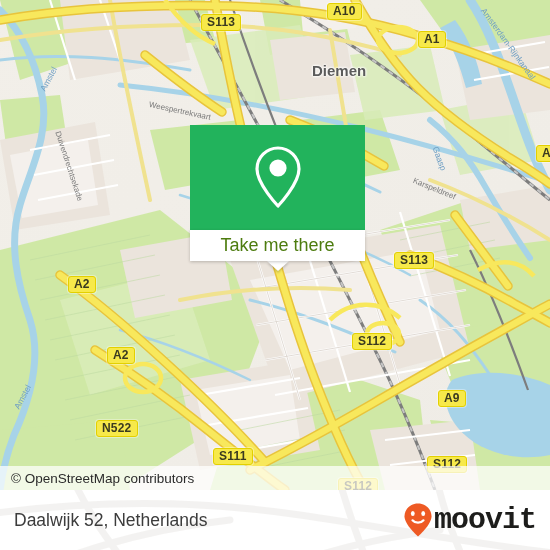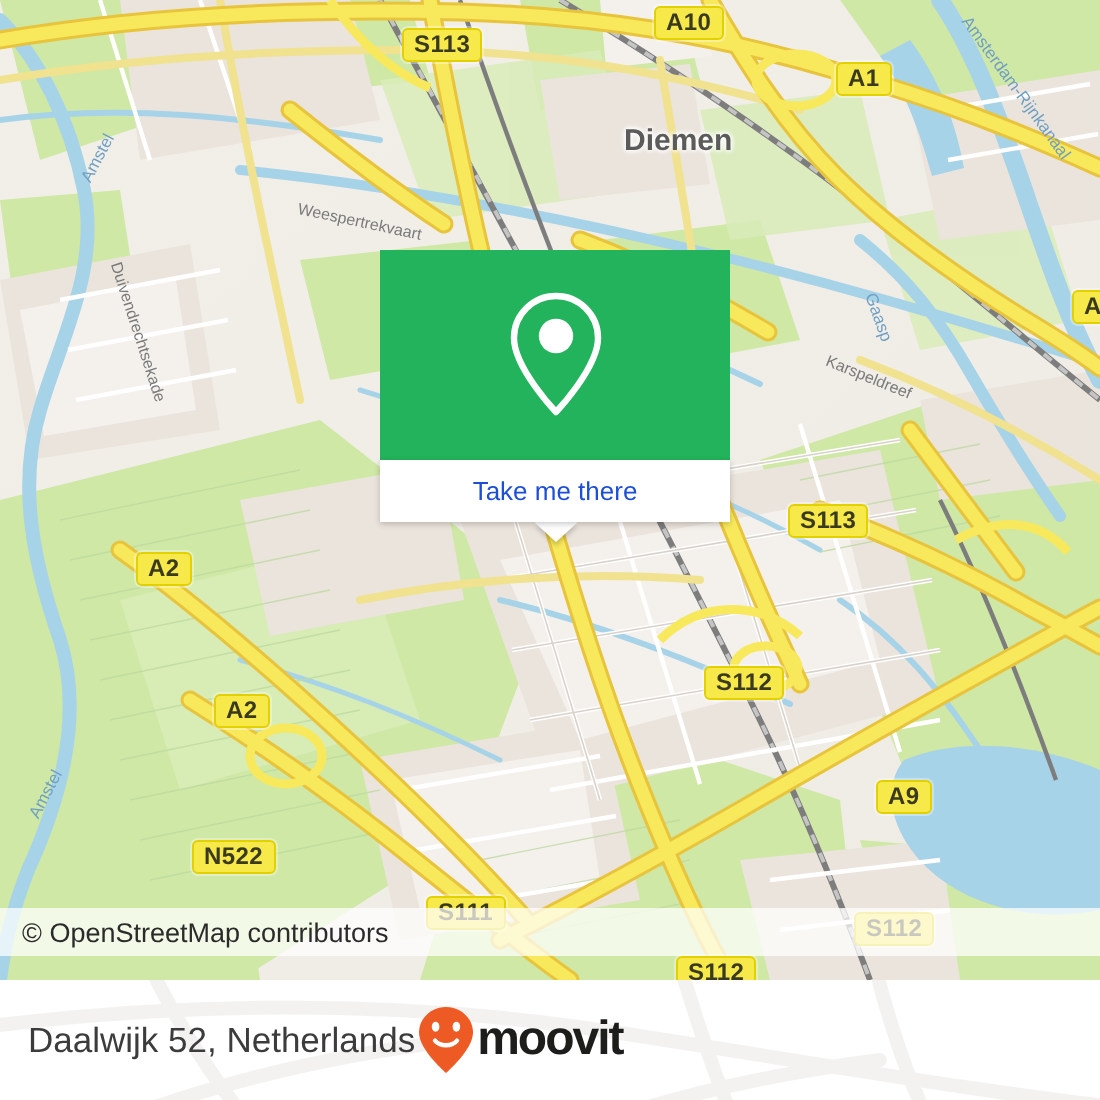--- a/index.html
+++ b/index.html
@@ -42,69 +42,69 @@
     position:absolute;color:#6f9fc4;font-size:8.5px;white-space:nowrap;
     font-family:"Liberation Sans",sans-serif;
   }
   .roadlbl{
     position:absolute;color:#7a7a7a;font-size:8px;white-space:nowrap;
     font-family:"Liberation Sans",sans-serif;
   }
 
   
   .attrib{
-    position:absolute;left:0;top:454px;width:550px;height:24px;
+    position:absolute;left:0;top:466px;width:550px;height:24px;
     background:rgba(255,255,255,.72);
     display:flex;align-items:center;
   }
   .attrib span{
     color:#2b2b2b;font-size:13.5px;padding-left:11px;
     font-family:"Liberation Sans",sans-serif;
   }
 
   
   .card{position:absolute;left:190px;top:125px;width:175px;}
   .card-top{
     height:105px;background:#22b35c;
     display:flex;align-items:center;justify-content:center;
   }
   .card-btn{
     height:31px;background:#ffffff;
     display:flex;align-items:center;justify-content:center;
-    color:#1d4ed8;font-size:13px;
+    color:#4d7c0f;font-size:18px;
     font-family:"Liberation Sans",sans-serif;
     box-shadow:0 1px 3px rgba(0,0,0,.22);
     position:relative;z-index:2;
   }
   .card-tail{
     position:absolute;left:50%;margin-left:-11px;top:136px;
     width:0;height:0;
     border-left:11px solid transparent;
     border-right:11px solid transparent;
     border-top:10px solid #ffffff;
     filter:drop-shadow(0 2px 1px rgba(0,0,0,.18));
     z-index:1;
   }
 
   
   .footer{
     position:absolute;left:0;top:490px;width:550px;height:60px;
     background:#ffffff;overflow:hidden;
-    display:flex;align-items:center;
+    display:flex;align-items:center;justify-content:space-between;
   }
   .footer .wm{position:absolute;left:0;top:-30px;opacity:.5;}
   .title{
     position:relative;z-index:2;
     padding-left:14px;color:#3c3c3c;font-size:17.5px;
     font-family:"Liberation Sans",sans-serif;white-space:nowrap;
   }
   .logo{position:relative;z-index:2;padding-right:14px;display:flex;align-items:center;}
   .logo-word{
-    color:#1d1d1b;font-size:24px;font-weight:bold;letter-spacing:-1px;
-    font-family:Liberation Sans, sans-serif;line-height:30px;margin-left:1px;
+    color:#1d1d1b;font-size:30px;font-weight:bold;letter-spacing:-1px;
+    font-family:Liberation Mono, monospace;line-height:30px;margin-left:1px;
   }
 </style>
 </head>
 <body>
 
 <div id="screen">
 
   <div class="map">
     <svg width="550" height="490" viewBox="0 0 550 490" xmlns="http://www.w3.org/2000/svg">
       <defs>

